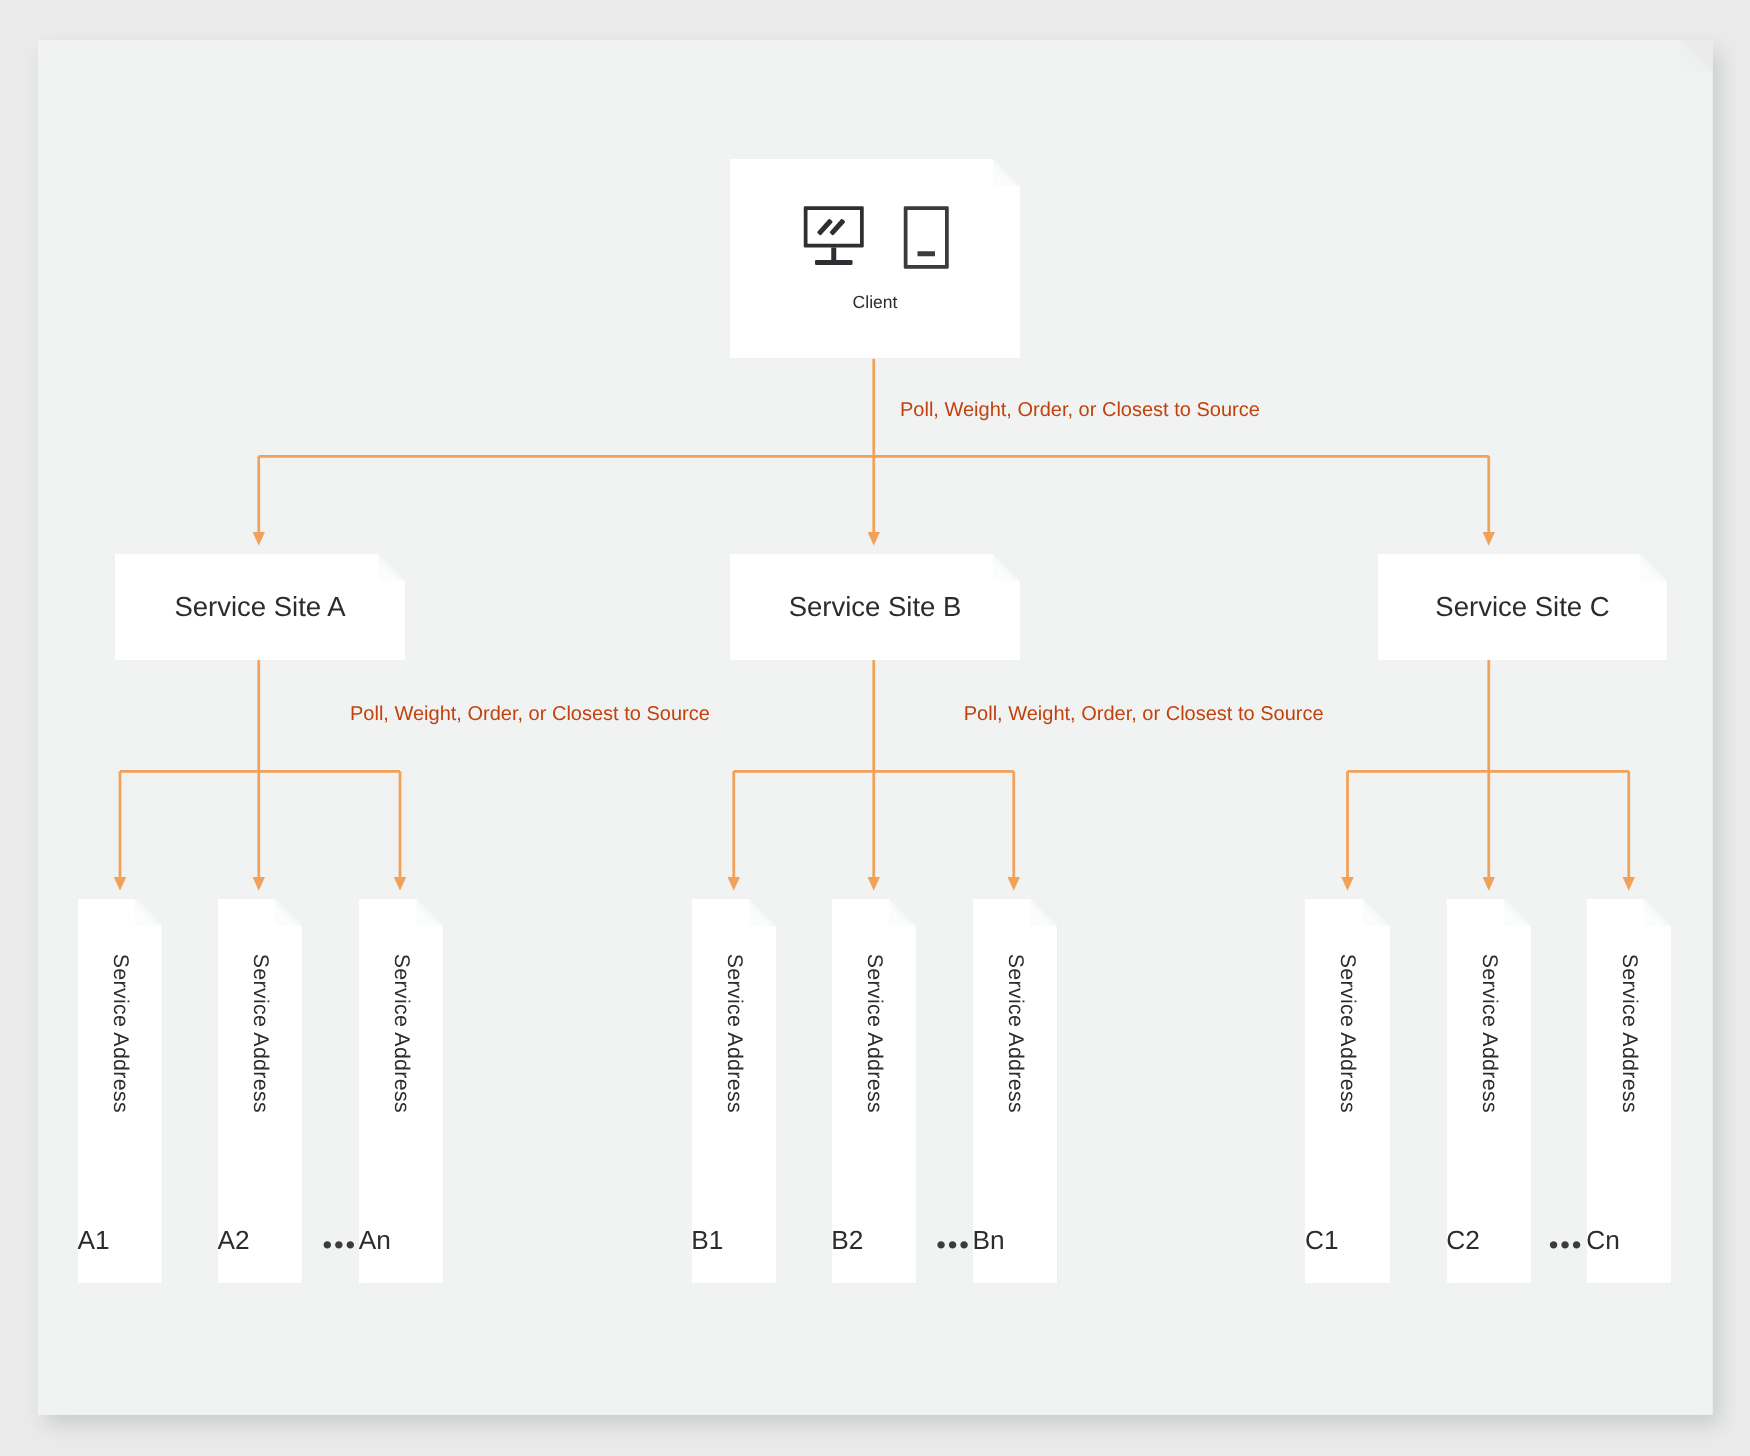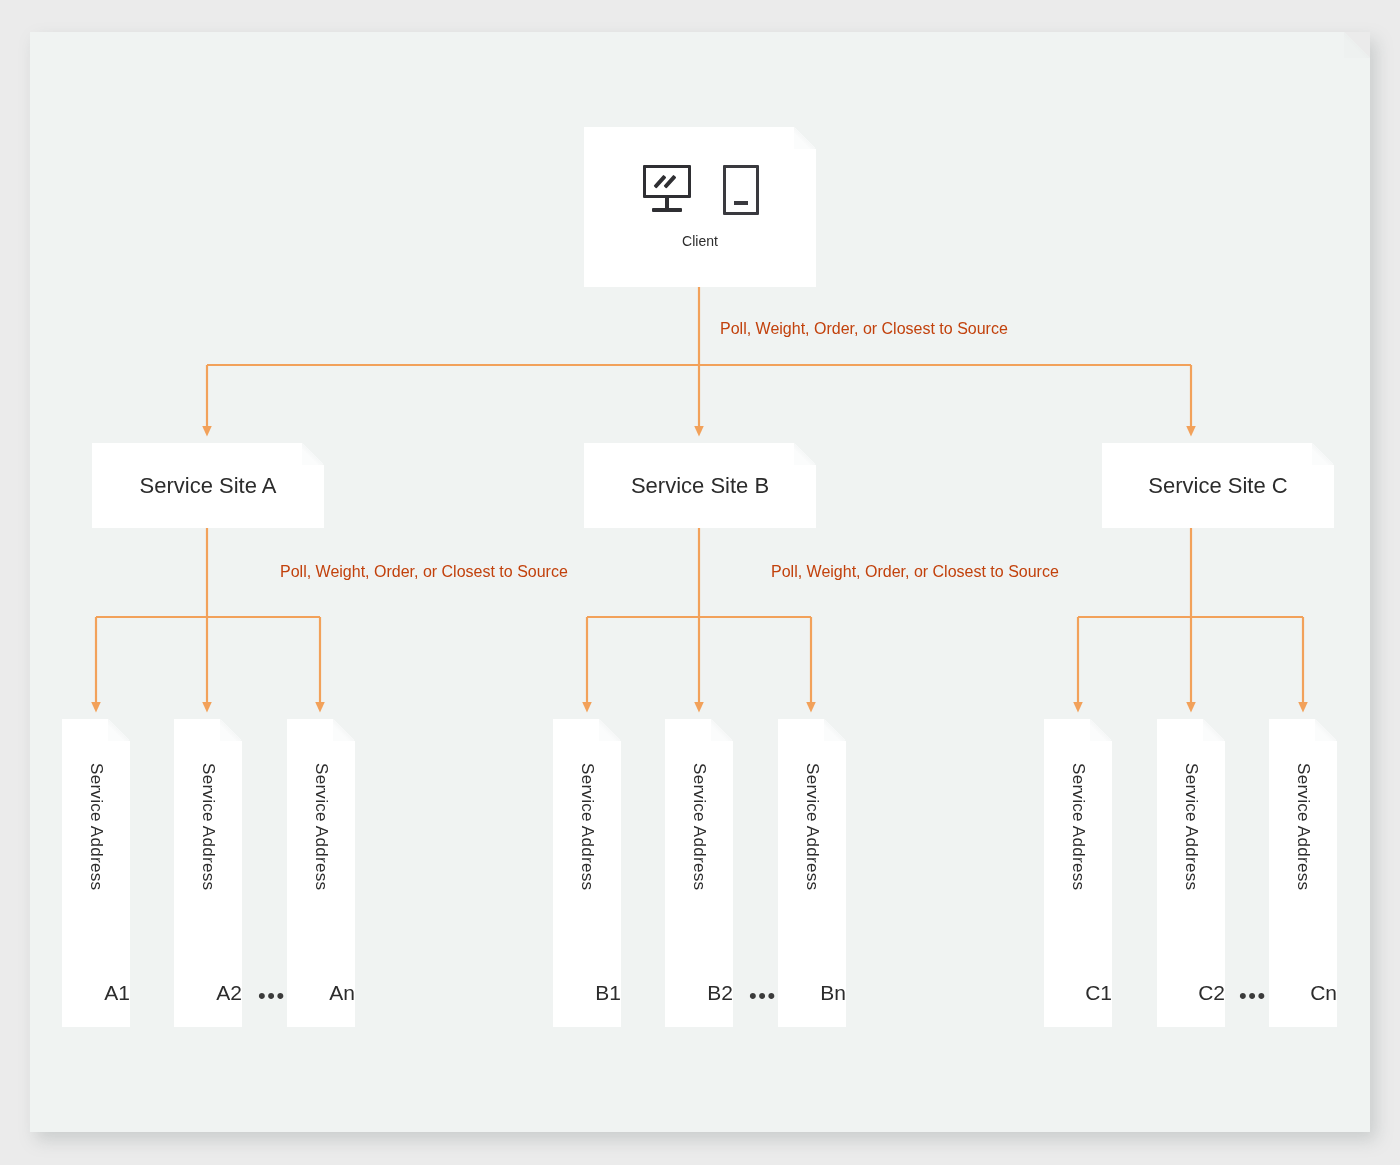--- a/index.html
+++ b/index.html
@@ -162,21 +162,21 @@
     writing-mode: vertical-rl;
     text-orientation: mixed;
     font-size: 17px;
     color: #2c2c2c;
     letter-spacing: 0.3px;
     white-space: nowrap;
   }
   .addr-id {
     position: absolute;
     left: 0; right: 0; bottom: 22px;
-    text-align: right;
+    text-align: left;
     font-size: 21px;
     color: #2c2c2c;
   }
 
   
   .edge-label {
     position: absolute;
     z-index: 4;
     font-size: 16px;
     color: #c2410c;

